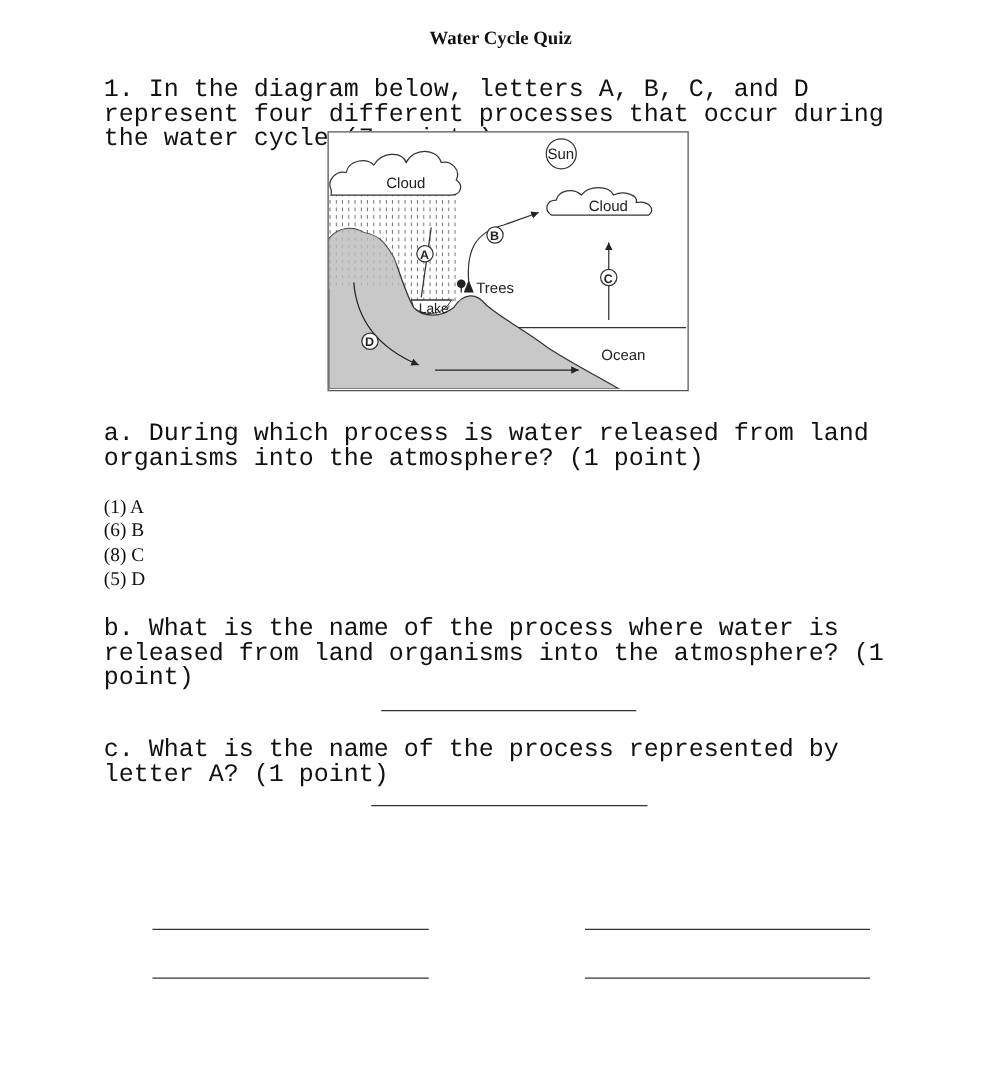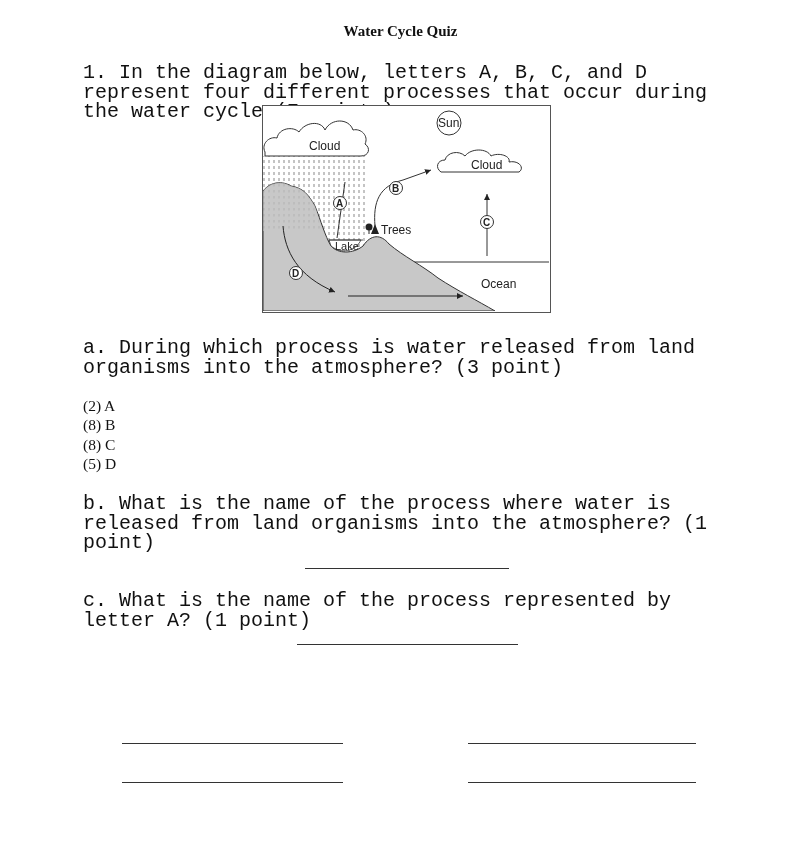--- a/index.html
+++ b/index.html
@@ -98,23 +98,23 @@
       <circle cx="224" cy="116" r="6.5" fill="#fff" stroke="#333" stroke-width="1"></circle>
       <text x="220" y="120" class="circ-lbl">C</text>
 
       <path d="M20,120 C22,145 34,170 72,186" fill="none" stroke="#222" stroke-width="1" marker-end="url(#arr)"></path>
       <line x1="85" y1="190" x2="200" y2="190" stroke="#222" stroke-width="1" marker-end="url(#arr)"></line>
       <circle cx="33" cy="167" r="6.5" fill="#fff" stroke="#333" stroke-width="1"></circle>
       <text x="29" y="171" class="circ-lbl">D</text>
     </svg>
   </div>
 
-  <div class="q" style="top:326px;">a. During which process is water released from land organisms into the atmosphere? (3 point)</div>
-  <div class="opt" style="top:384px;">(2) A</div>
-  <div class="opt" style="top:403px;">(8) B</div>
+  <div class="q" style="top:326px;">a. During which process is water released from land organisms into the atmosphere? (1 point)</div>
+  <div class="opt" style="top:384px;">(1) A</div>
+  <div class="opt" style="top:403px;">(6) B</div>
   <div class="opt" style="top:423px;">(8) C</div>
   <div class="opt" style="top:442px;">(5) D</div>
 
   <div class="q" style="top:482px;">b. What is the name of the process where water is released from land organisms into the atmosphere?  (1 point)</div>
   <div class="line" style="left:305px; top:556px; width:204px;"></div>
 
   <div class="q" style="top:579px;">c. What is the name of the process represented by letter A? (1 point)</div>
   <div class="line" style="left:297px; top:632px; width:221px;"></div>
 
   <div class="line" style="left:122px; top:731px; width:221px;"></div>

